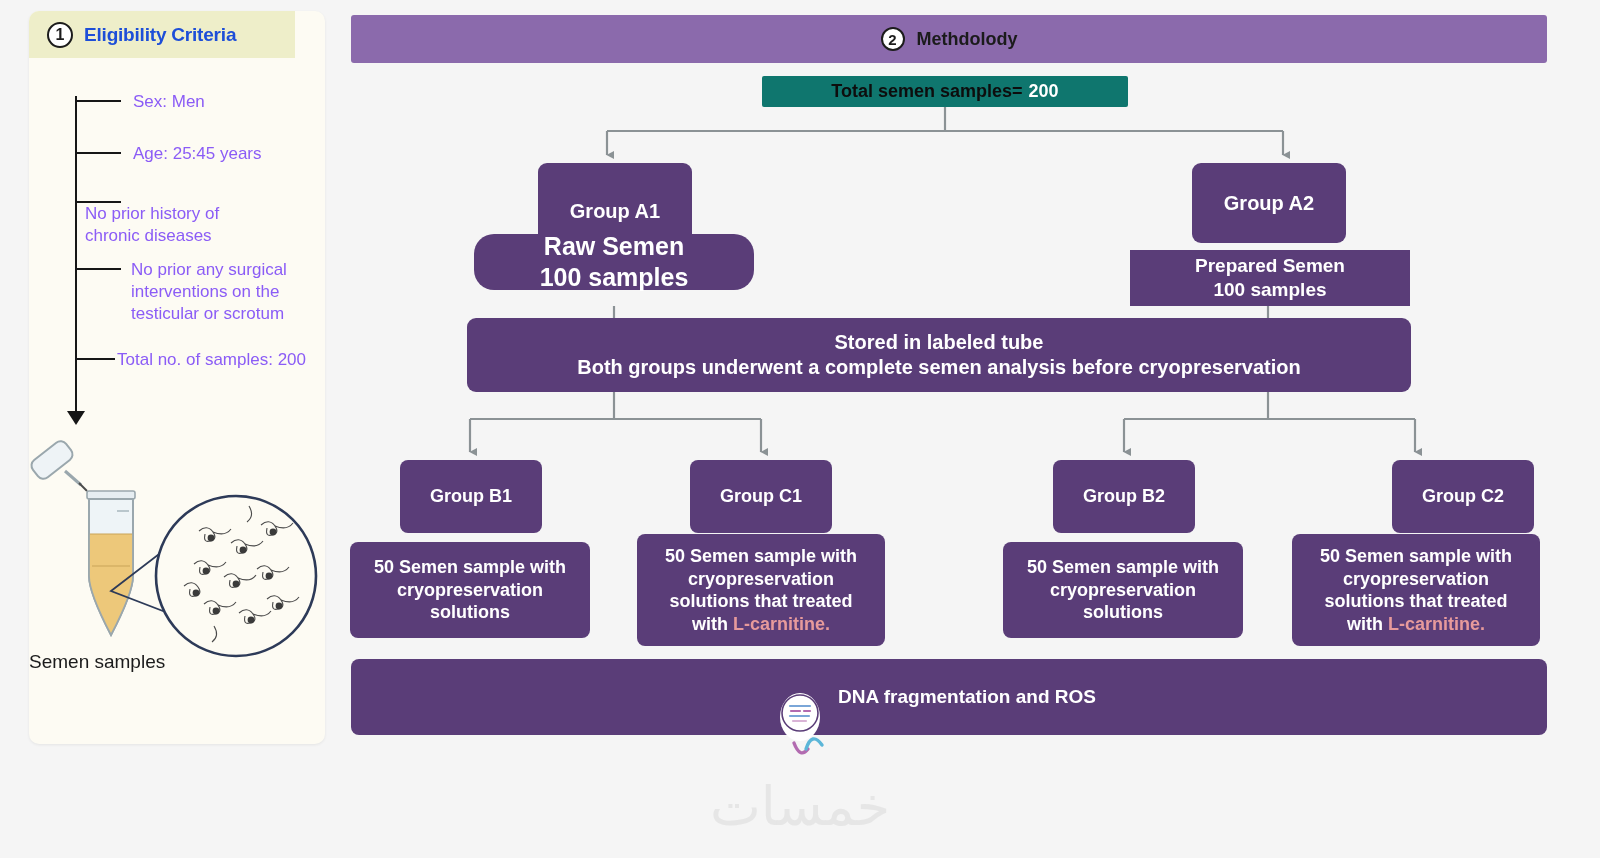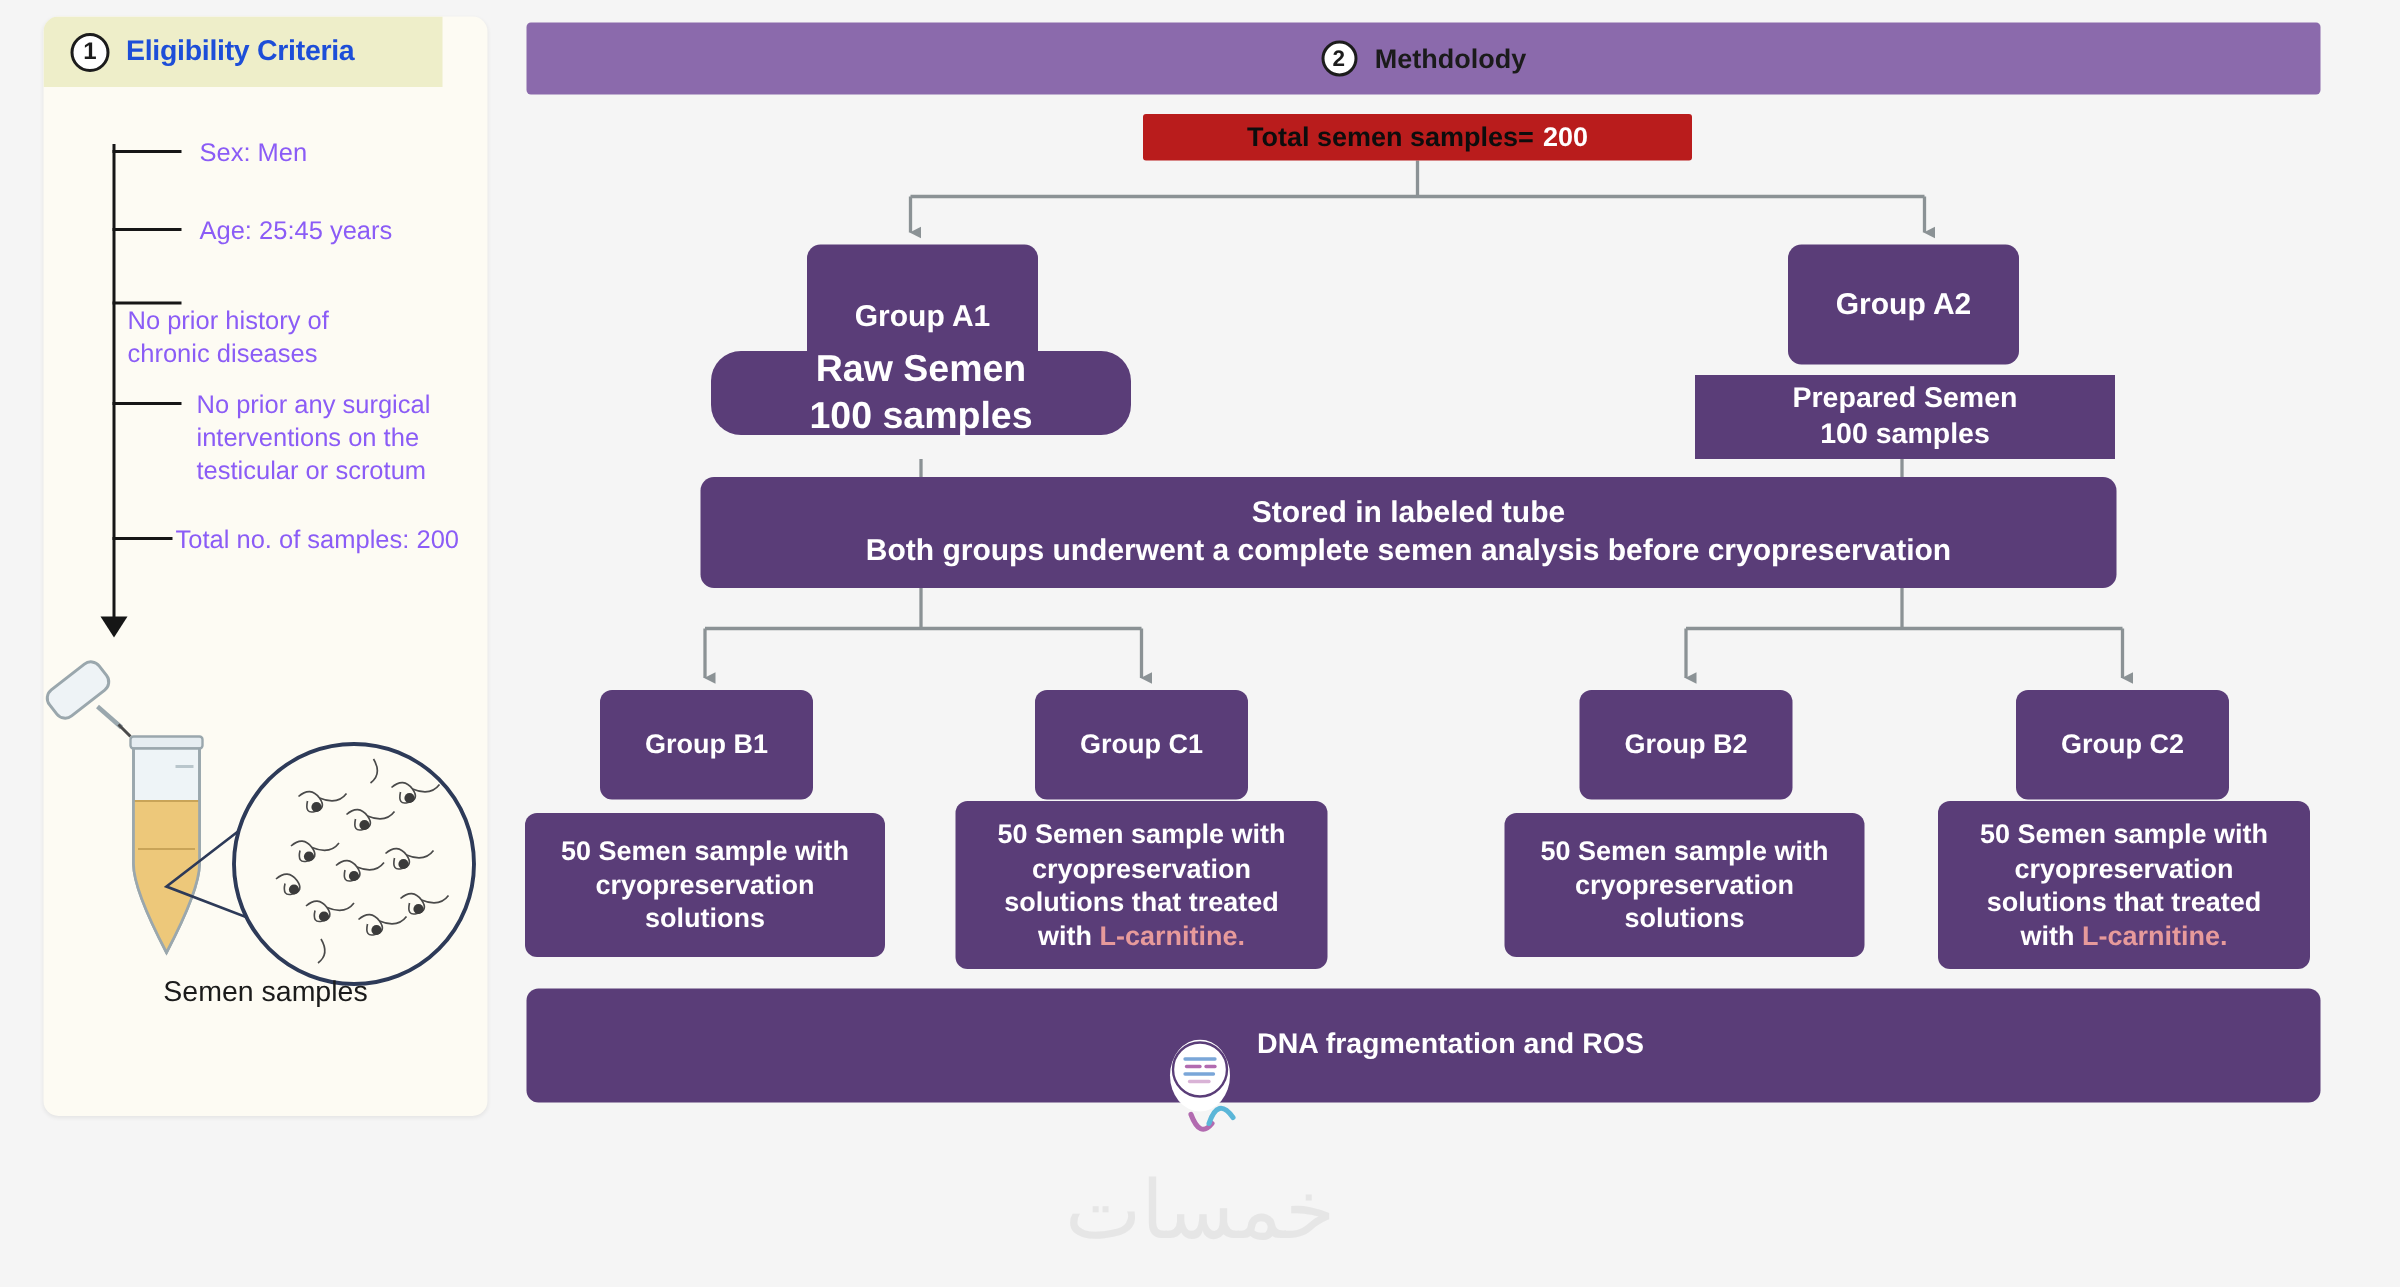--- a/index.html
+++ b/index.html
@@ -99,21 +99,21 @@
   
   #semen-illustration {
     position: absolute;
     left: -30px; top: 410px;
     width: 330px; height: 240px;
   }
   #semen-caption {
     position: absolute;
     left: 0; top: 640px;
     width: 296px;
-    text-align: center;
+    text-align: left;
     font-size: 19px;
     color: #1b1b1b;
   }
 
   
   #methodology-header {
     position: absolute;
     left: 351px; top: 15px;
     width: 1196px; height: 48px;
     background: #8b6aac;
@@ -138,21 +138,21 @@
     justify-content: center;
     text-align: center;
     box-sizing: border-box;
     line-height: 1.25;
     white-space: pre-line;
   }
 
   #node-total {
     left: 762px; top: 76px;
     width: 366px; height: 31px;
-    background: #b91c1c;
+    background: #0f766e;
     border-radius: 2px;
     font-size: 18px;
     color: #0d0d0d;
   }
   #node-total .num { color: #ffffff; margin-left: 6px; }
 
   #node-a1 { left: 538px; top: 163px; width: 154px; height: 96px; border-radius: 9px; font-size: 20px; }
   #node-a2 { left: 1192px; top: 163px; width: 154px; height: 80px; border-radius: 9px; font-size: 20px; }
 
   #node-raw { left: 474px; top: 234px; width: 280px; height: 56px; border-radius: 20px; font-size: 25px; }
@@ -161,21 +161,21 @@
   #node-stored {
     left: 467px; top: 318px;
     width: 944px; height: 74px;
     border-radius: 9px;
     font-size: 20px;
   }
 
   #node-b1 { left: 400px; top: 460px; width: 142px; height: 73px; border-radius: 8px; font-size: 18px; }
   #node-c1 { left: 690px; top: 460px; width: 142px; height: 73px; border-radius: 8px; font-size: 18px; }
   #node-b2 { left: 1053px; top: 460px; width: 142px; height: 73px; border-radius: 8px; font-size: 18px; text-align: center; }
-  #node-c2 { left: 1344px; top: 460px; width: 142px; height: 73px; border-radius: 8px; font-size: 18px; }
+  #node-c2 { left: 1392px; top: 460px; width: 142px; height: 73px; border-radius: 8px; font-size: 18px; }
 
   #node-b1-desc { left: 350px; top: 542px; width: 240px; height: 96px; border-radius: 8px; font-size: 18px; }
   #node-c1-desc { left: 637px; top: 534px; width: 248px; height: 112px; border-radius: 8px; font-size: 18px; }
   #node-b2-desc { left: 1003px; top: 542px; width: 240px; height: 96px; border-radius: 8px; font-size: 18px; }
   #node-c2-desc { left: 1292px; top: 534px; width: 248px; height: 112px; border-radius: 8px; font-size: 18px; }
   .lcarn { color: #e79a9b; }
 
   #node-final {
     left: 351px; top: 659px;
     width: 1196px; height: 76px;

